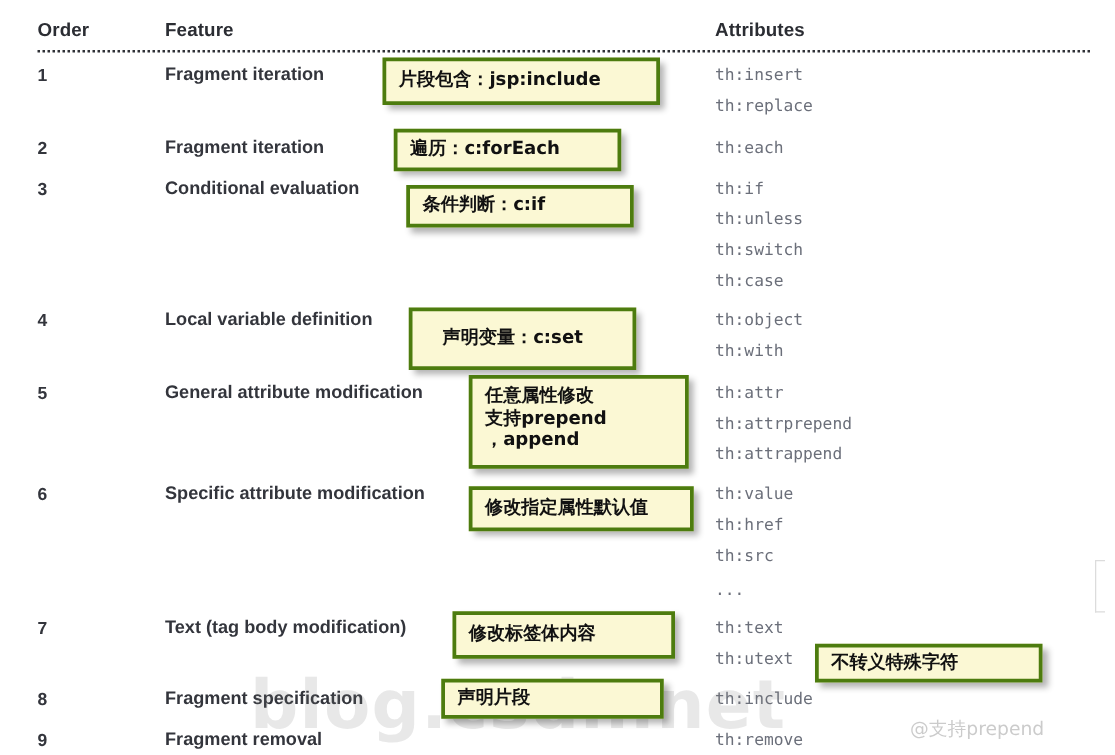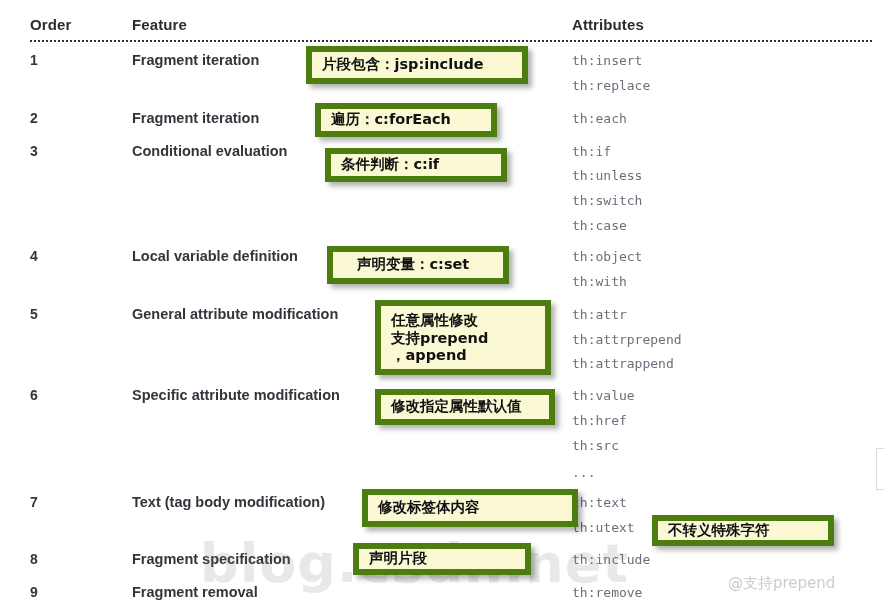--- a/index.html
+++ b/index.html
@@ -69,21 +69,21 @@
     font-family: "DejaVu Sans Mono", "Liberation Mono", monospace;
     font-size: 13px;
     color: #6b6f7a;
     white-space: nowrap;
   }
 
   
   .callout {
     position: absolute;
     background: #fbf8d4;
-    border: 6px solid #4d7c0f;
+    border: 3px solid #4d7c0f;
     box-shadow: 4px 4px 5px rgba(0,0,0,0.30);
     box-sizing: border-box;
     display: flex;
     align-items: center;
     padding: 0 10px;
   }
   .callout-text {
     font-family: "DejaVu Sans", "Liberation Sans", sans-serif;
     font-size: 14.5px;
     font-weight: bold;
@@ -192,35 +192,35 @@
   </div>
 
   <div class="callout" style="left:315px; top:103px; width:182px; height:34px;">
     <span class="callout-text">遍历：c:forEach</span>
   </div>
 
   <div class="callout" style="left:325px; top:148px; width:182px; height:34px;">
     <span class="callout-text">条件判断：c:if</span>
   </div>
 
-  <div class="callout" style="left:327px; top:246px; width:182px; height:38px;padding-left:24px;">
+  <div class="callout" style="left:327px; top:246px; width:182px; height:50px;padding-left:24px;">
     <span class="callout-text">声明变量：c:set</span>
   </div>
 
   <div class="callout" style="left:375px; top:300px; width:176px; height:75px; align-items:flex-start; padding-top:6px;">
     <span class="callout-text">任意属性修改
 支持prepend
 ，append</span>
   </div>
 
   <div class="callout" style="left:375px; top:389px; width:180px; height:36px;">
     <span class="callout-text">修改指定属性默认值</span>
   </div>
 
-  <div class="callout" style="left:362px; top:489px; width:216px; height:38px;">
+  <div class="callout" style="left:362px; top:489px; width:178px; height:38px;">
     <span class="callout-text">修改标签体内容</span>
   </div>
 
 
   <div class="callout" style="left:652px; top:515px; width:182px; height:31px;">
     <span class="callout-text">不转义特殊字符</span>
   </div>
 
   <div class="callout" style="left:353px; top:543px; width:178px; height:32px;">
     <span class="callout-text">声明片段</span>

